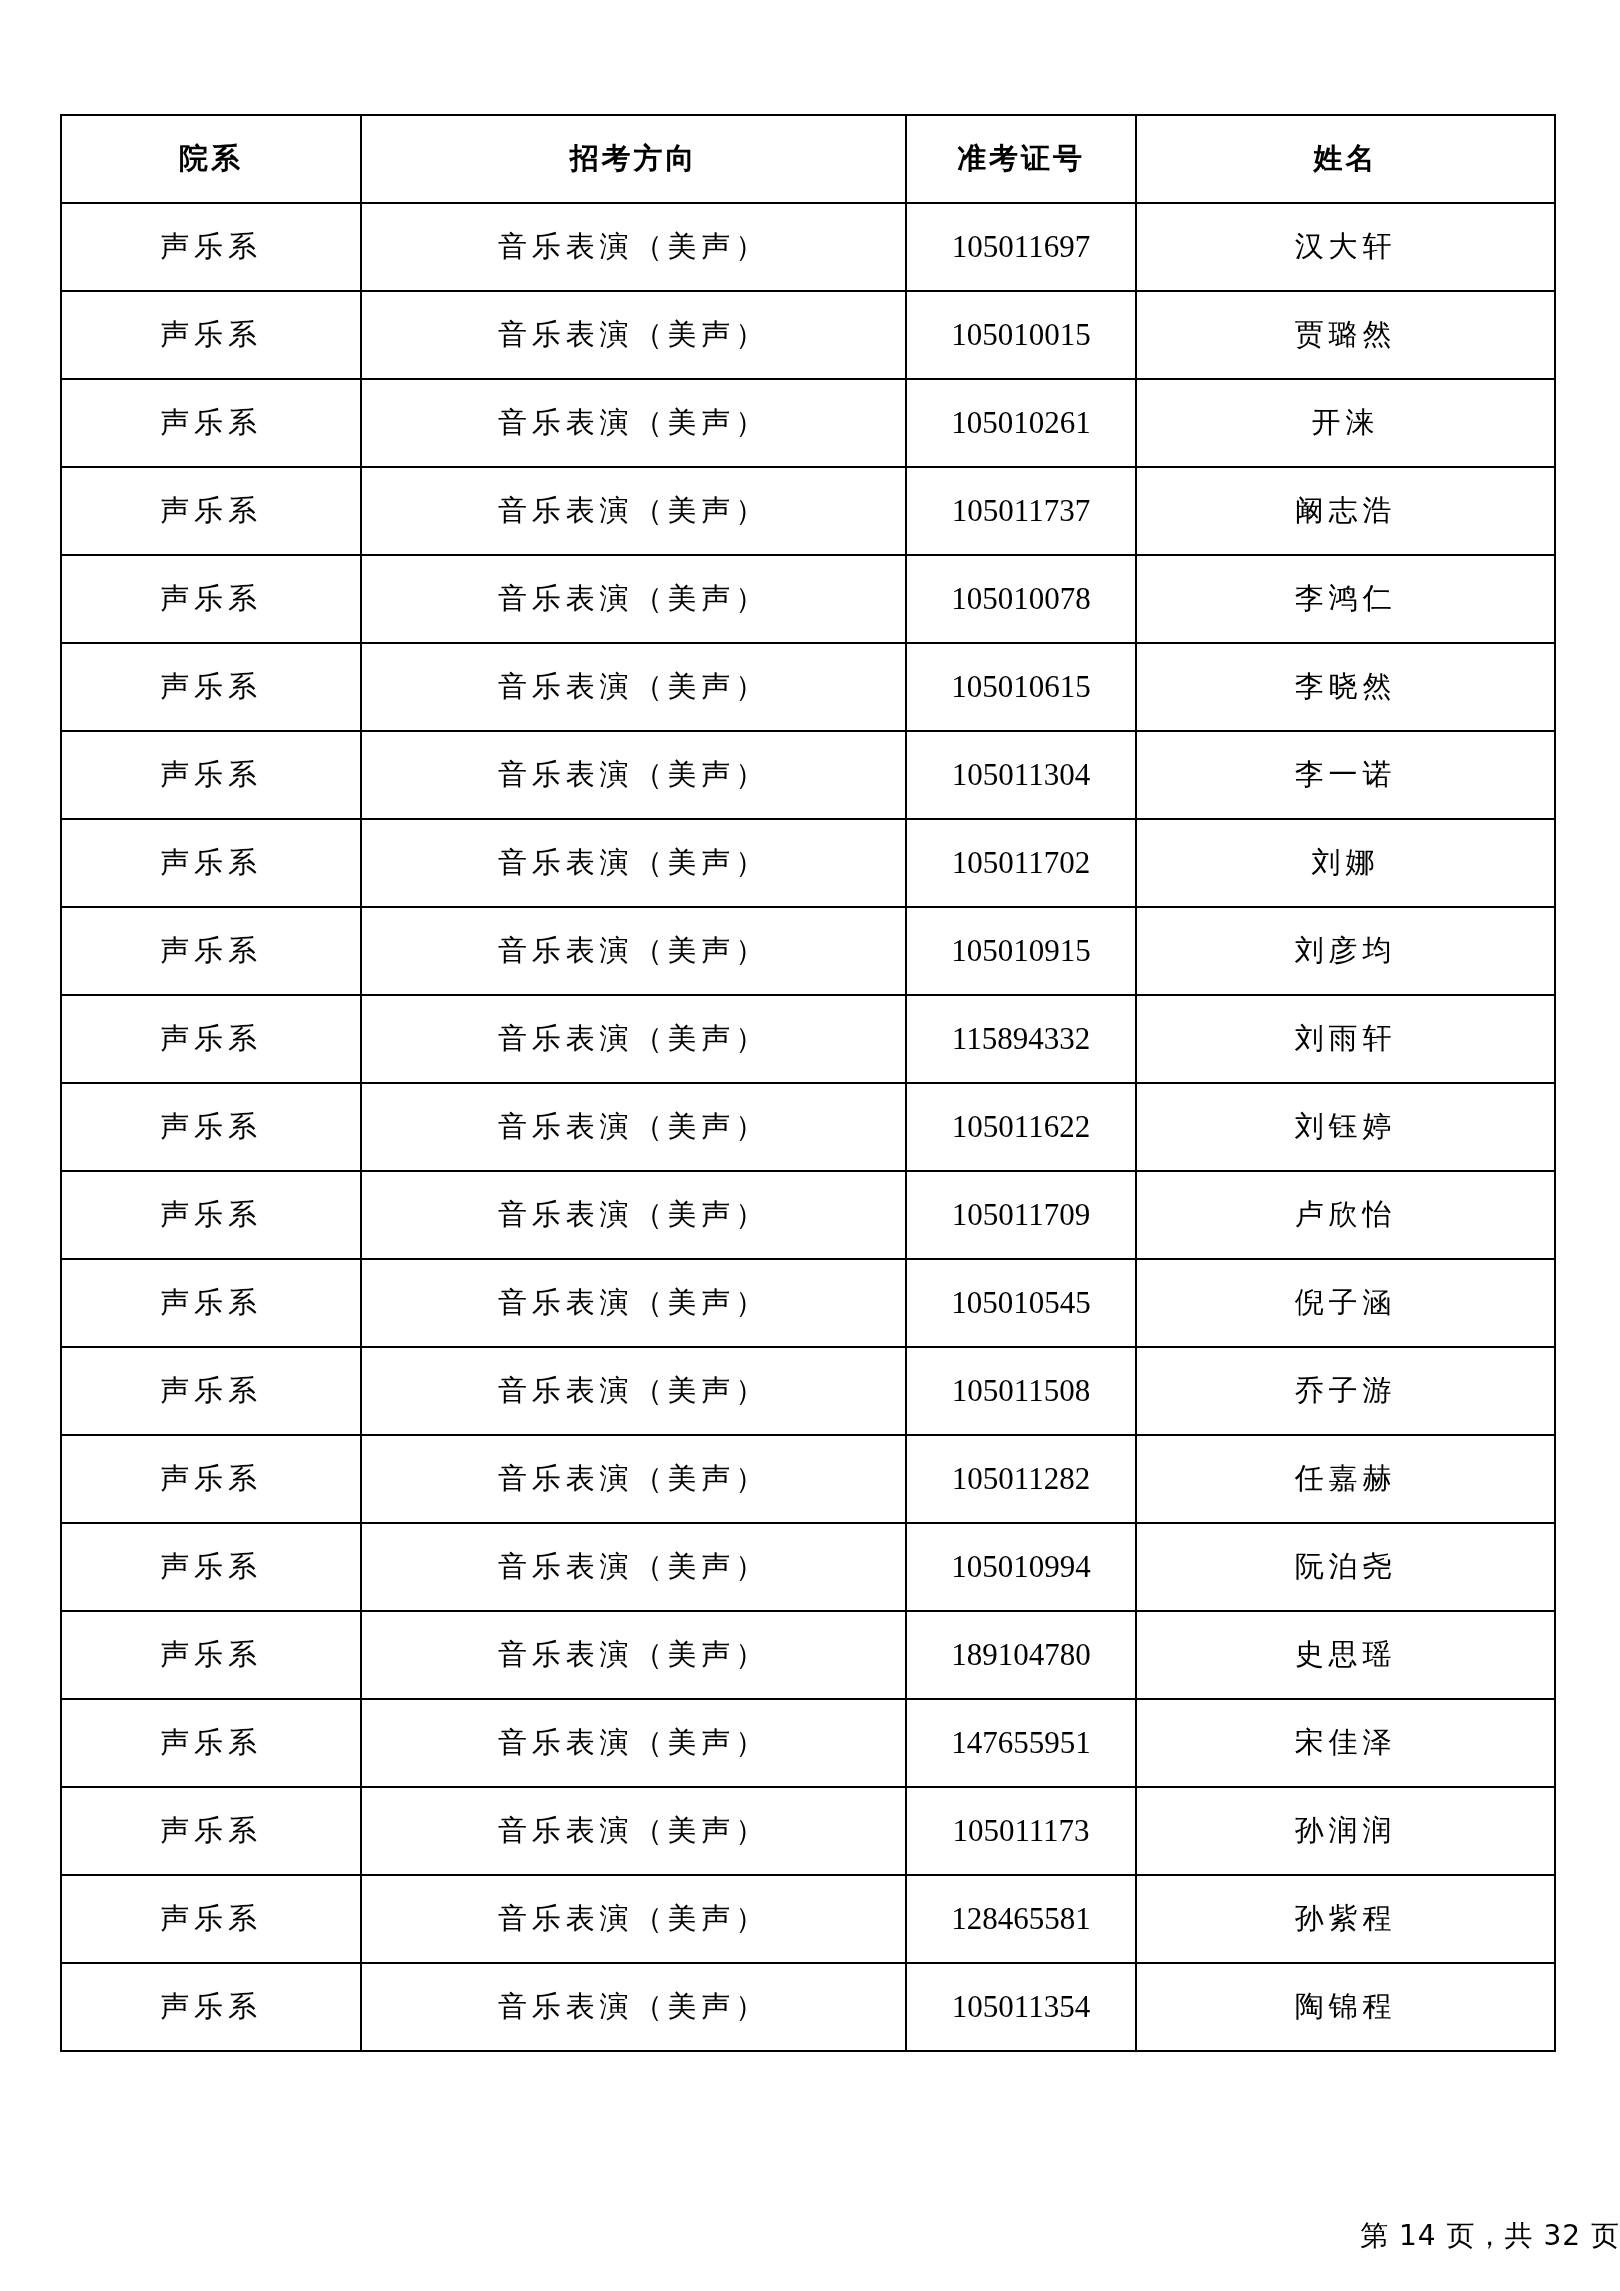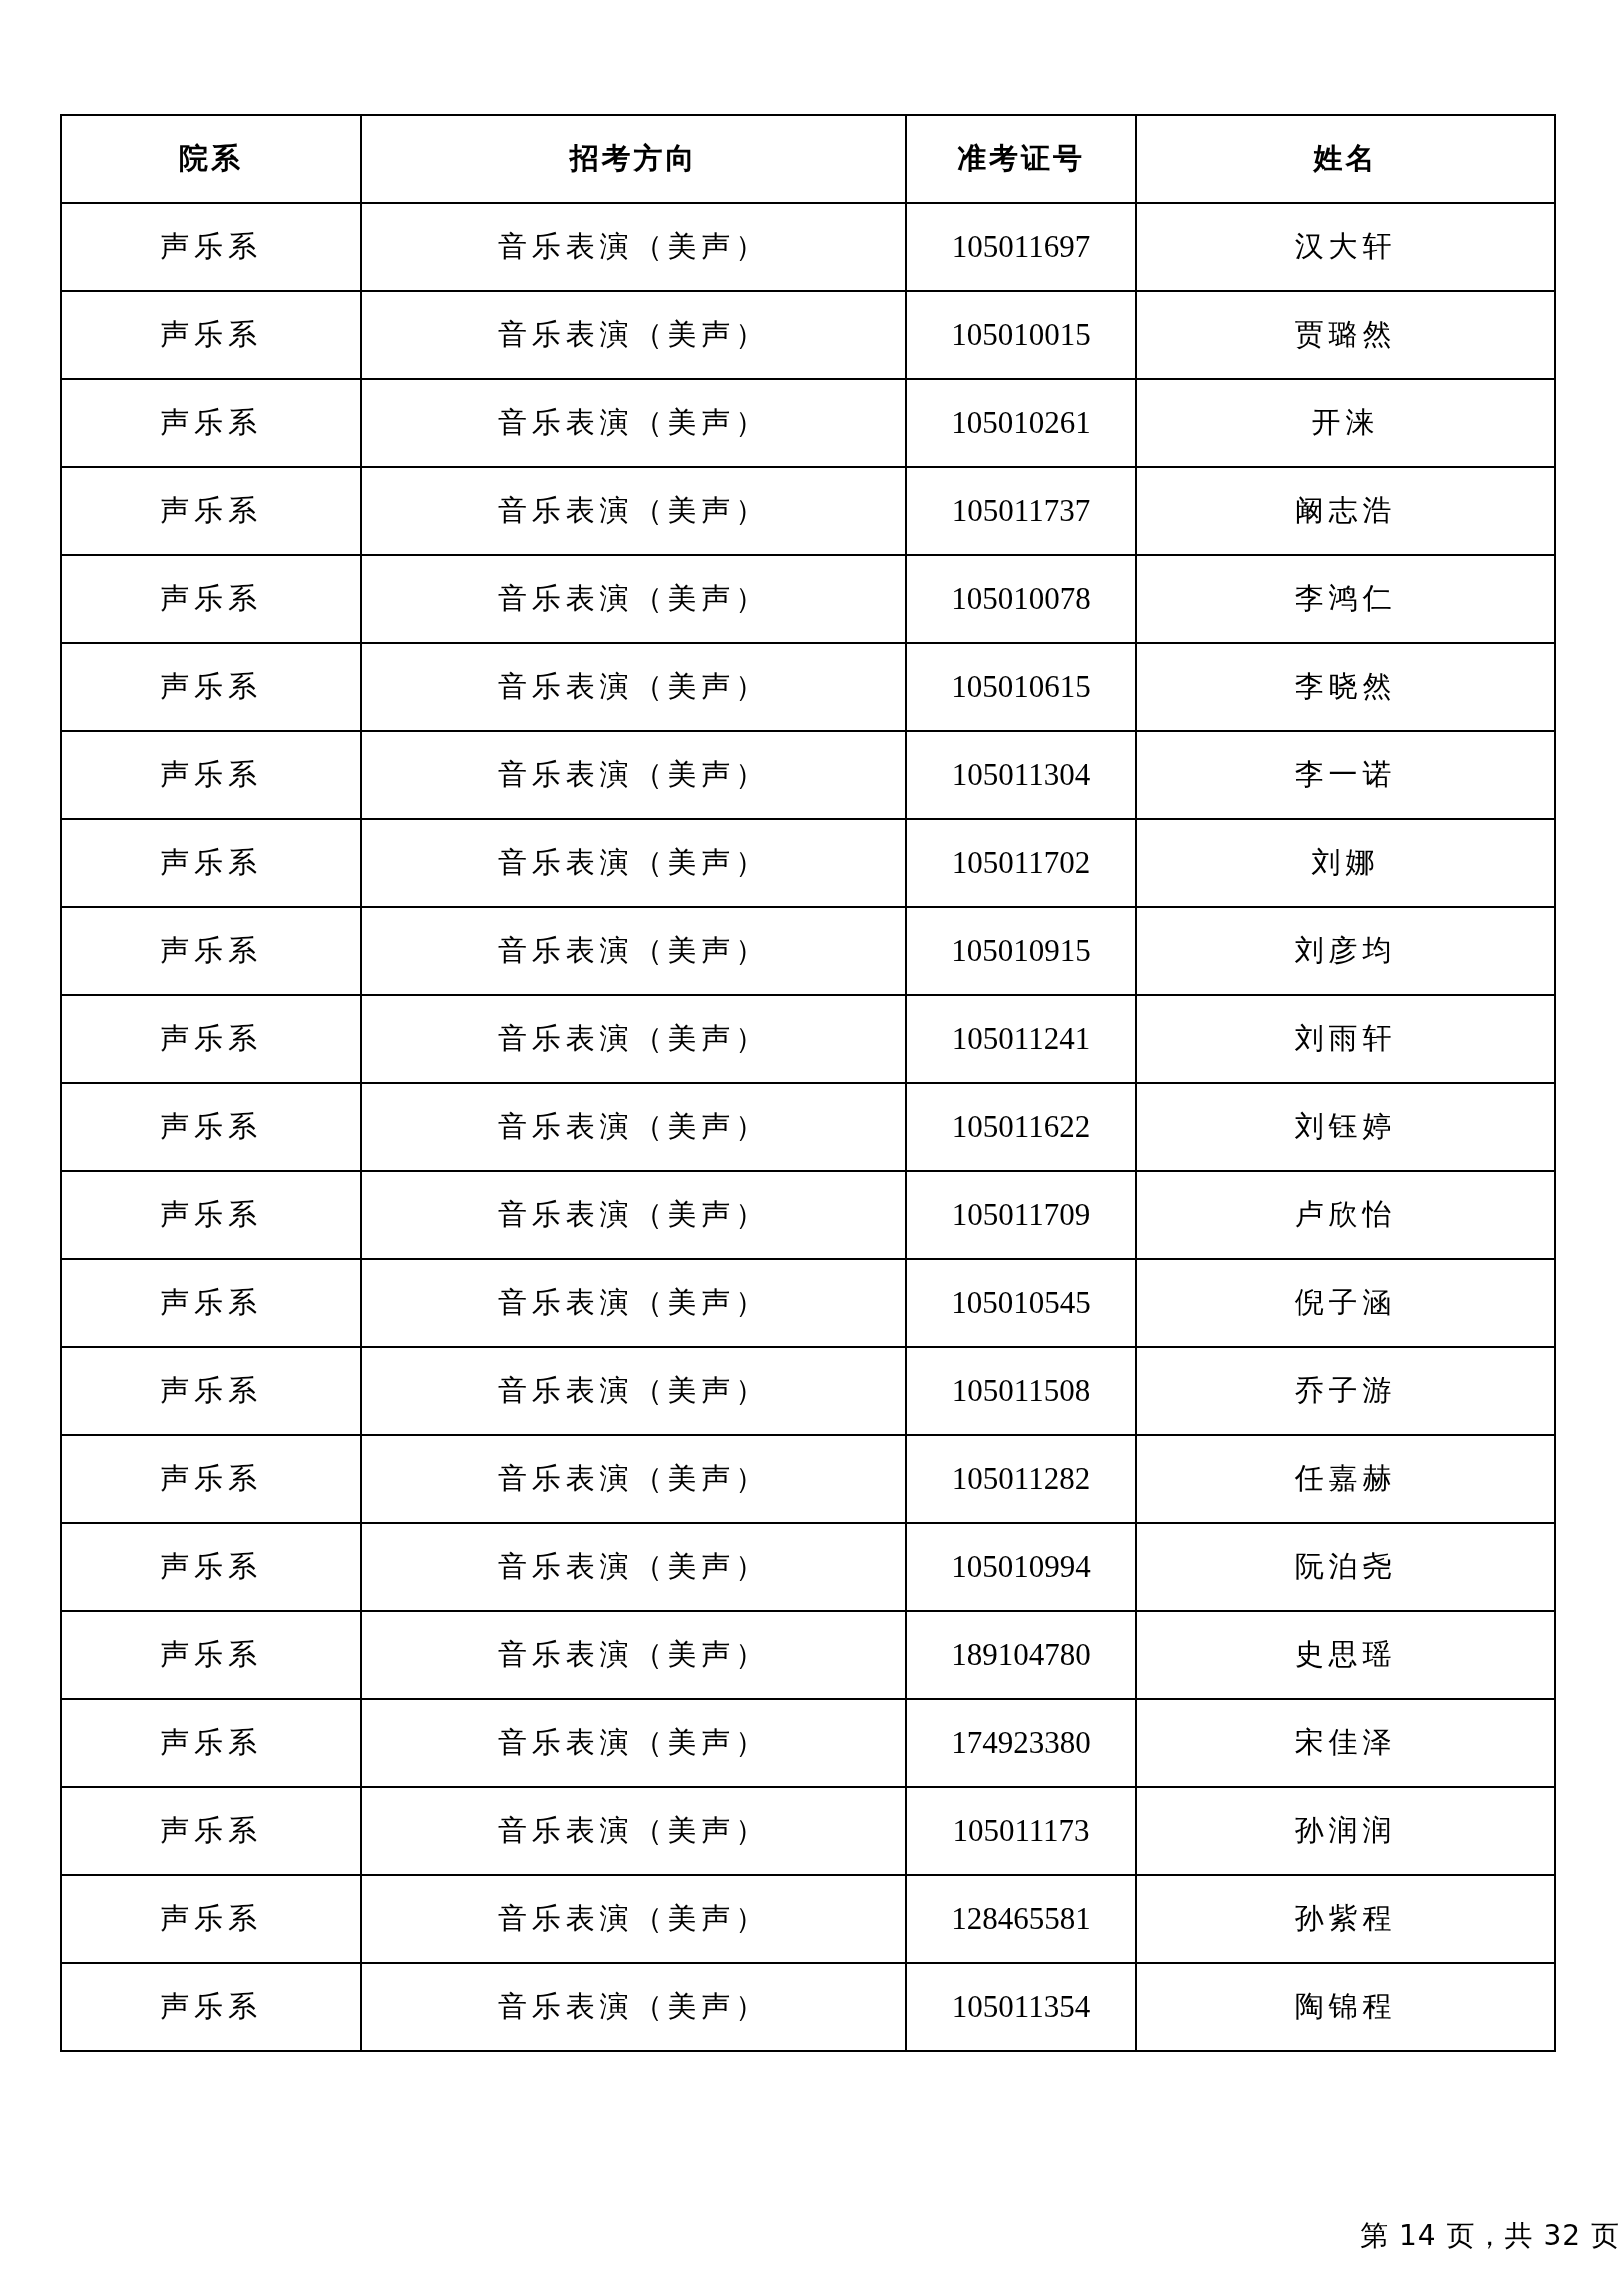--- a/index.html
+++ b/index.html
@@ -95,21 +95,21 @@
         </tr>
         <tr>
           <td class="txt">声乐系</td>
           <td class="txt">音乐表演（美声）</td>
           <td class="num">105010915</td>
           <td class="txt">刘彦均</td>
         </tr>
         <tr>
           <td class="txt">声乐系</td>
           <td class="txt">音乐表演（美声）</td>
-          <td class="num">105011241</td>
+          <td class="num">115894332</td>
           <td class="txt">刘雨轩</td>
         </tr>
         <tr>
           <td class="txt">声乐系</td>
           <td class="txt">音乐表演（美声）</td>
           <td class="num">105011622</td>
           <td class="txt">刘钰婷</td>
         </tr>
         <tr>
           <td class="txt">声乐系</td>
@@ -143,21 +143,21 @@
         </tr>
         <tr>
           <td class="txt">声乐系</td>
           <td class="txt">音乐表演（美声）</td>
           <td class="num">189104780</td>
           <td class="txt">史思瑶</td>
         </tr>
         <tr>
           <td class="txt">声乐系</td>
           <td class="txt">音乐表演（美声）</td>
-          <td class="num">174923380</td>
+          <td class="num">147655951</td>
           <td class="txt">宋佳泽</td>
         </tr>
         <tr>
           <td class="txt">声乐系</td>
           <td class="txt">音乐表演（美声）</td>
           <td class="num">105011173</td>
           <td class="txt">孙润润</td>
         </tr>
         <tr>
           <td class="txt">声乐系</td>

